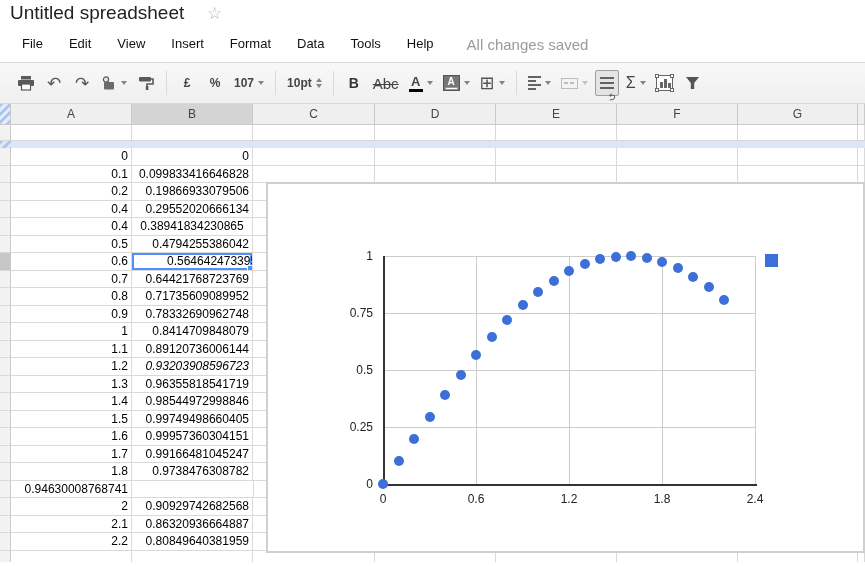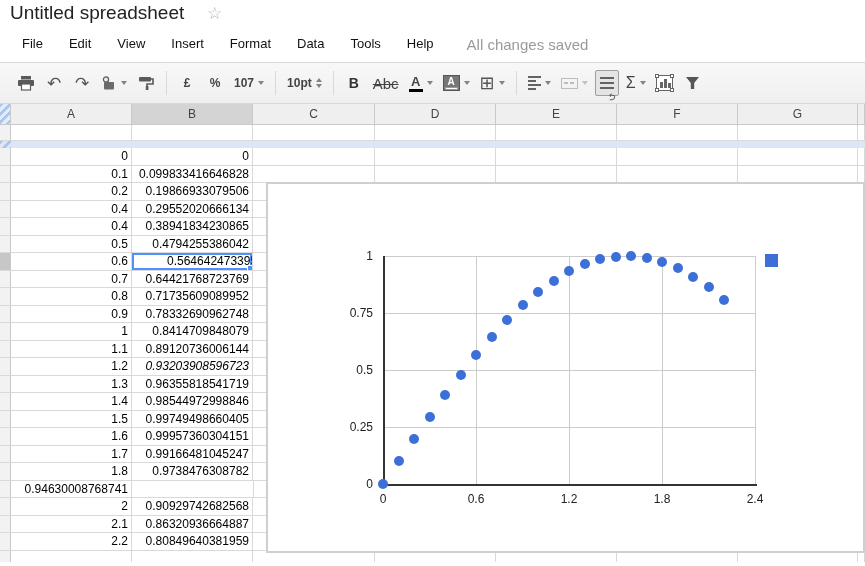--- a/index.html
+++ b/index.html
@@ -301,21 +301,21 @@
           <div class="cell" style="width: 122px;"></div>
           <div class="cell" style="width: 121px;"></div>
           <div class="cell" style="width: 121px;"></div>
           <div class="cell" style="width: 121px;"></div>
           <div class="cell" style="width: 120px;"></div>
           <div class="cell" style="width: 7px;"></div>
         </div>
         <div class="grow" style="height: 17.5px;">
           <div class="rowhead"></div>
           <div class="cell" style="width: 121px;">0.4</div>
-          <div class="cell" style="width: 121px;">0.38941834230865</div>
+          <div class="cell" style="width: 121px; text-align: center;">0.38941834230865</div>
           <div class="cell" style="width: 122px;"></div>
           <div class="cell" style="width: 121px;"></div>
           <div class="cell" style="width: 121px;"></div>
           <div class="cell" style="width: 121px;"></div>
           <div class="cell" style="width: 120px;"></div>
           <div class="cell" style="width: 7px;"></div>
         </div>
         <div class="grow" style="height: 17.5px;">
           <div class="rowhead"></div>
           <div class="cell" style="width: 121px;">0.5</div>

